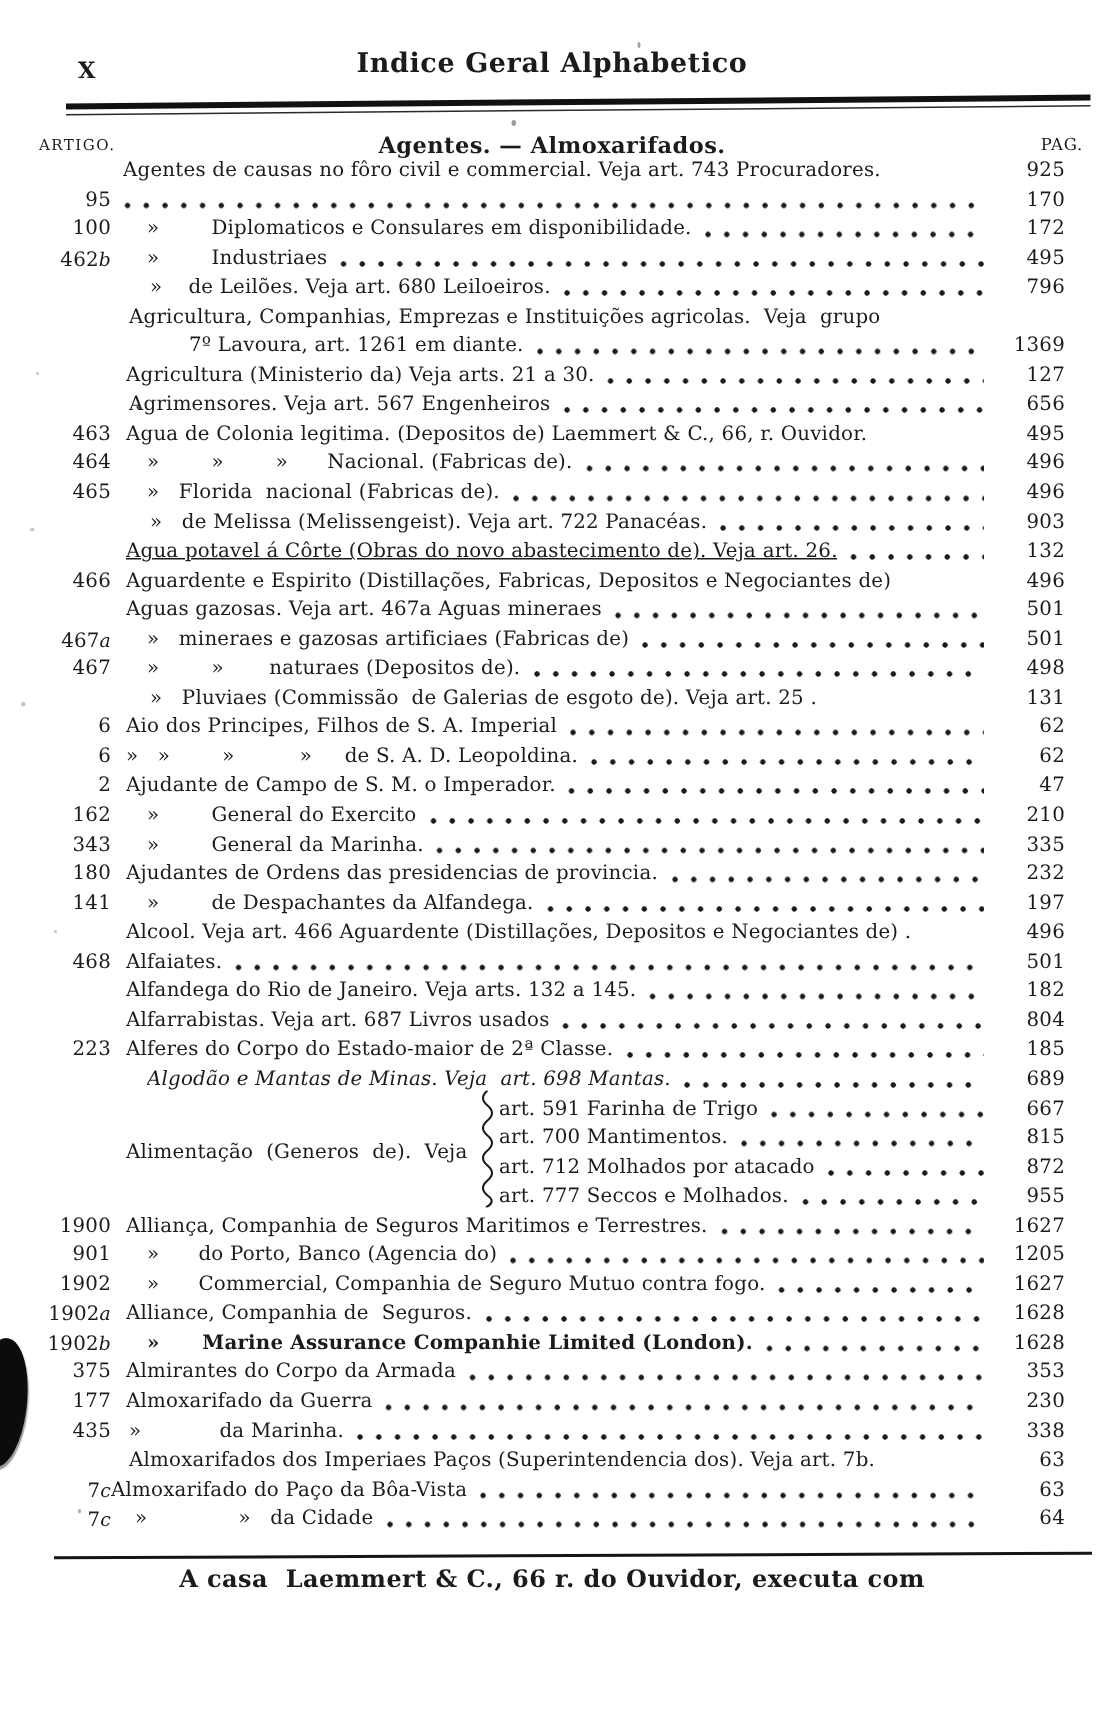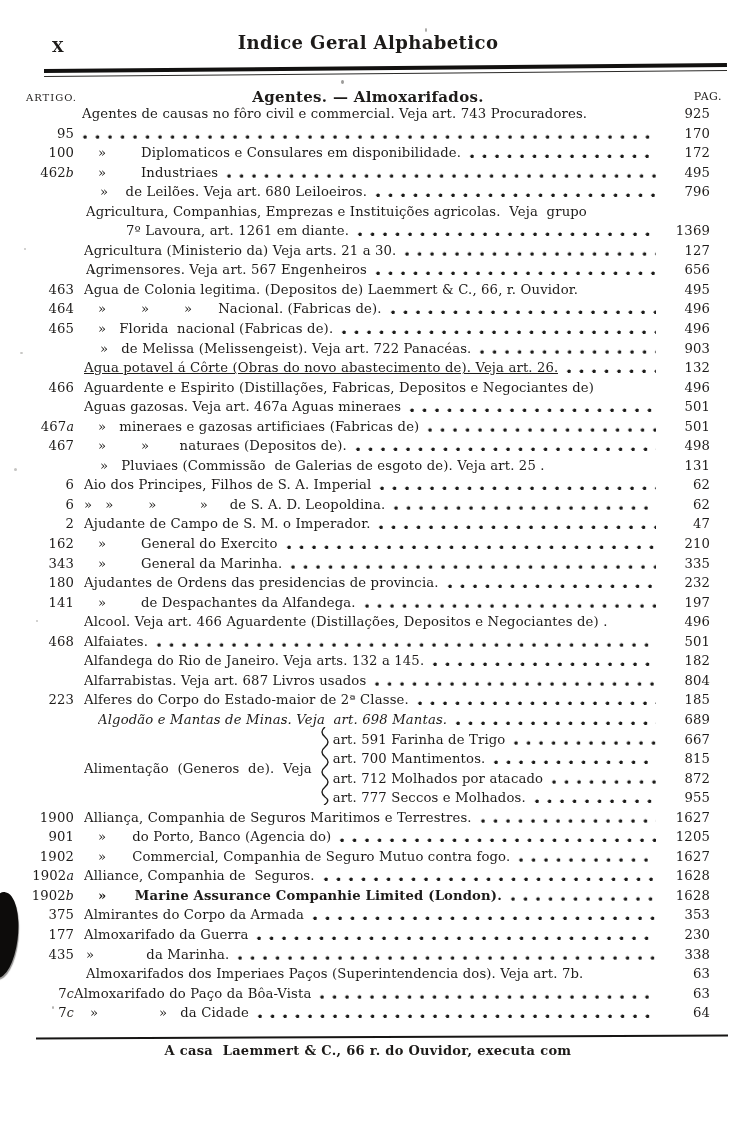--- a/index.html
+++ b/index.html
@@ -35,21 +35,21 @@
     background-image:radial-gradient(circle at 6px 13px,#1c1b19 1.55px,rgba(0,0,0,0) 2.0px);
     background-size:12.5px 19.55px;background-repeat:repeat-x;}
   .pag{width:54px;flex:none;margin-right:26px;text-align:right;white-space:pre;}
   .row.group{height:78.2px;align-items:center;}
   .row.group .items{flex:1 1 0;min-width:0;}
   .brace{flex:none;width:12px;margin:1px 3px 0 6px;}
   
   .foot-rule{position:absolute;left:36px;right:8px;top:1036px;
     border-top:2.5px solid #161514;transform:rotate(-0.25deg);}
   .footer-line{position:absolute;left:0;top:1043px;width:100%;text-align:center;
-    font-size:13px;font-weight:bold;letter-spacing:.3px;white-space:pre;}
+    font-size:16px;font-weight:bold;letter-spacing:.3px;white-space:pre;}
   
   .blob{position:absolute;left:-16px;top:892px;width:34px;height:86px;
     background:#0d0c0b;border-radius:46% 54% 48% 52%;transform:rotate(7deg);
     box-shadow:1px 2px 1px rgba(20,18,16,.45);}
   .speck{position:absolute;background:#3a3733;border-radius:50%;}
   .s1{left:91px;top:270px;width:3px;height:3px;opacity:.85;}
   .s2{left:341px;top:80px;width:3px;height:4px;opacity:.5;}
   .s3{left:425px;top:28px;width:2px;height:4px;opacity:.45;}
   .s4{left:20px;top:352px;width:3px;height:2px;opacity:.3;}
   .s5{left:14px;top:468px;width:3px;height:3px;opacity:.3;}

